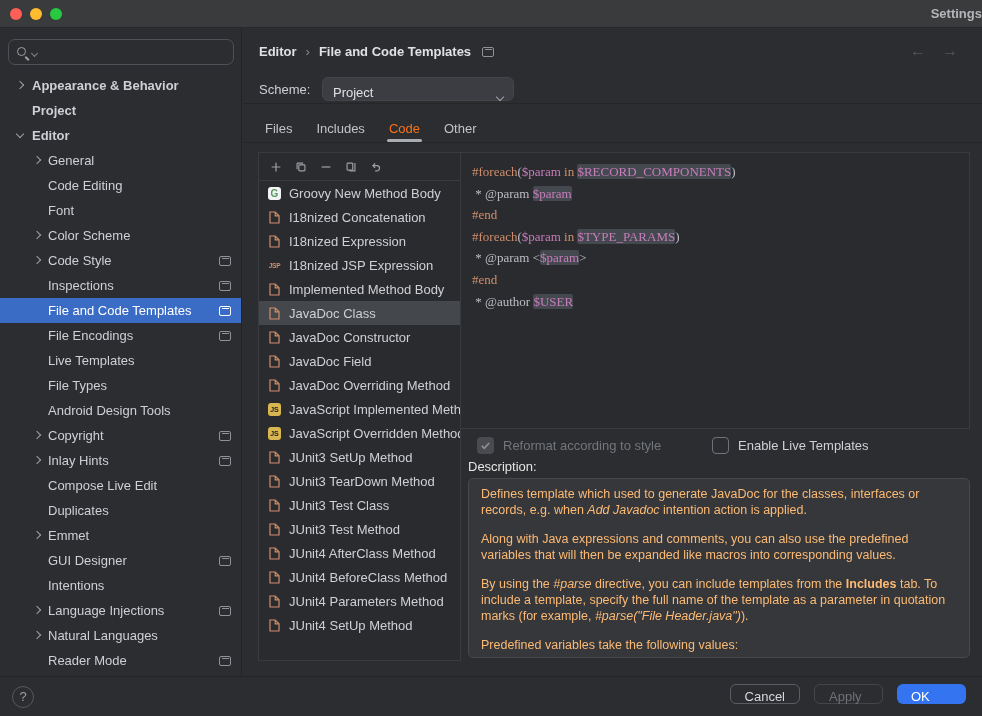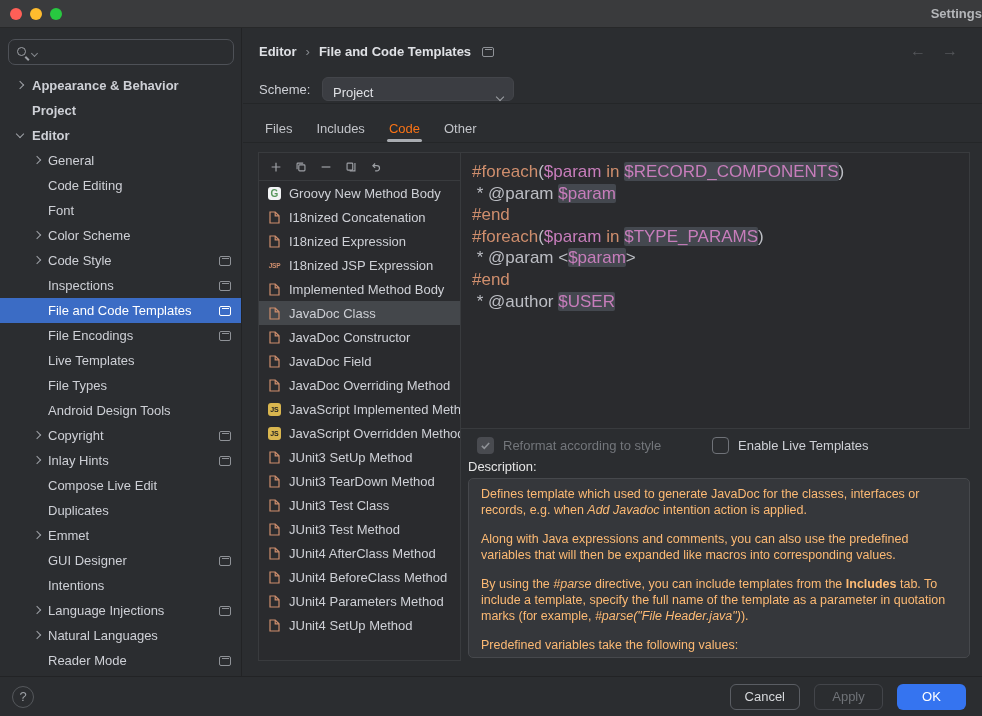--- a/index.html
+++ b/index.html
@@ -63,21 +63,21 @@
   .tbtn svg{width:14px;height:14px}
   .tpl-list{position:absolute;left:0;top:28px;right:0;bottom:0;overflow:hidden}
   .tpl-row{height:24px;display:flex;align-items:center;gap:7px;padding:0 4px 0 8px;white-space:nowrap;overflow:hidden;color:#ced0d6}
   .tpl-row.selected{background:#44474b}
   .tpl-ic{flex:none;display:flex;align-items:center;justify-content:center;width:15px}
   .gicon{width:13px;height:13px;background:#f2f3f5;border-radius:3px;color:#57965c;font-size:10px;font-weight:bold;display:flex;align-items:center;justify-content:center}
   .jsicon{width:13px;height:13px;background:#d9b64f;border-radius:3px;color:#1e1f22;font-size:7px;font-weight:bold;display:flex;align-items:center;justify-content:center}
   .jspicon{width:15px;height:13px;color:#ce8e6d;font-size:6.5px;font-weight:bold;display:flex;align-items:center;justify-content:center;letter-spacing:-0.2px}
 
   
-  .editor{position:absolute;left:461px;top:152px;width:509px;height:277px;background:#2a2b2e;border-top:1px solid #393b3e;border-right:1px solid #393b3e;border-bottom:1px solid #393b3e;padding:8px 8px 0 11px;font-family:Liberation Sans, sans-serif;font-size:17px;line-height:21.6px;white-space:pre;overflow:hidden}
+  .editor{position:absolute;left:461px;top:152px;width:509px;height:277px;background:#2a2b2e;border-top:1px solid #393b3e;border-right:1px solid #393b3e;border-bottom:1px solid #393b3e;padding:8px 8px 0 11px;font-family:Liberation Serif, serif;font-size:13px;line-height:21.6px;white-space:pre;overflow:hidden}
   .seg-dir{color:#cf8e6d}
   .seg-var{color:#c77dbb}
   .seg-varh{color:#c77dbb;background:#44484f;border-radius:2px}
   .seg-pln{color:#bcbec4}
 
   
   .opt{position:absolute;display:flex;align-items:center;gap:9px}
   .opt1{left:477px;top:437px}
   .opt2{left:712px;top:437px}
   .checkbox{width:17px;height:17px;border-radius:4px;display:flex;align-items:center;justify-content:center;flex:none}
@@ -92,21 +92,21 @@
   .desc-panel{position:absolute;left:468px;top:478px;width:502px;height:180px;background:#35373b;border:1px solid #46484c;border-radius:5px;padding:7px 12px;overflow:hidden}
   .desc-text{font-size:12.5px;line-height:16px;color:#fdba74}
   .desc-text p{margin:0 0 13px}
   .seg-i{font-style:italic}
   .seg-b{font-weight:bold}
 
   
   .bottombar{position:absolute;left:0;right:0;bottom:0;height:40px;border-top:1px solid #222325}
   .help-btn{position:absolute;left:12px;top:9px;width:22px;height:22px;border:1px solid #55585c;border-radius:50%;color:#9da0a5;text-align:center;line-height:20px;font-size:13px}
   .footer-btns{position:absolute;right:16px;top:7px;display:flex;gap:14px}
-  .btn{min-width:69px;height:26px;border-radius:6px;text-align:center;padding:0 14px}
+  .btn{min-width:69px;height:20px;border-radius:6px;padding:0 14px}
   .btn.cancel{border:1px solid #5a5d63;color:#d6d8db;line-height:24px}
   .btn.apply{border:1px solid #43454a;color:#6f7277;line-height:24px}
   .btn.ok{background:#3574f0;color:#fff;line-height:26px}
 </style>
 </head>
 <body>
 
 <div id="stage">
 
   <header class="titlebar">

